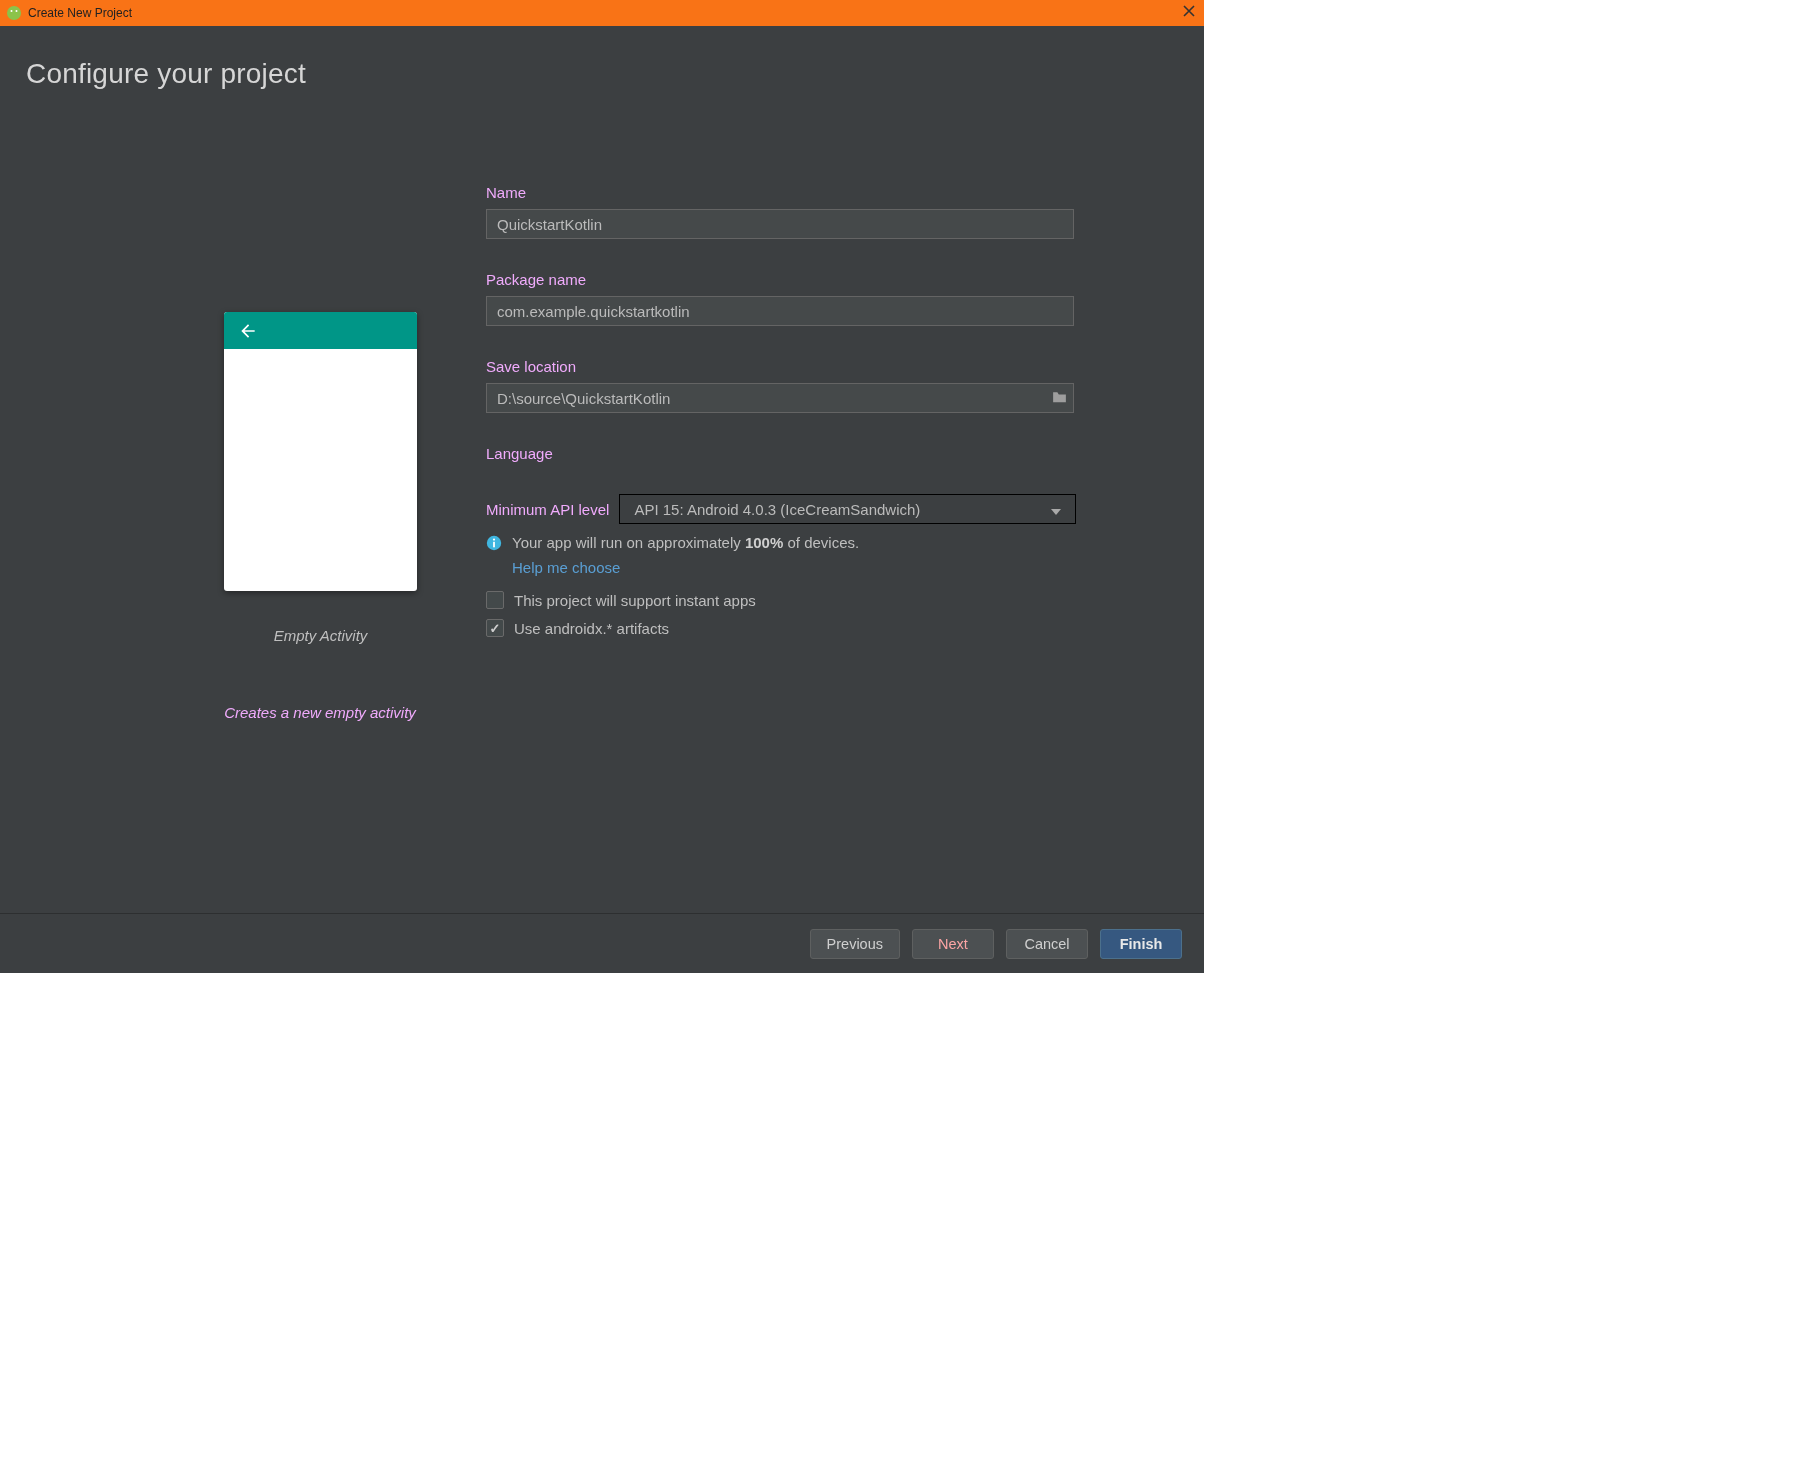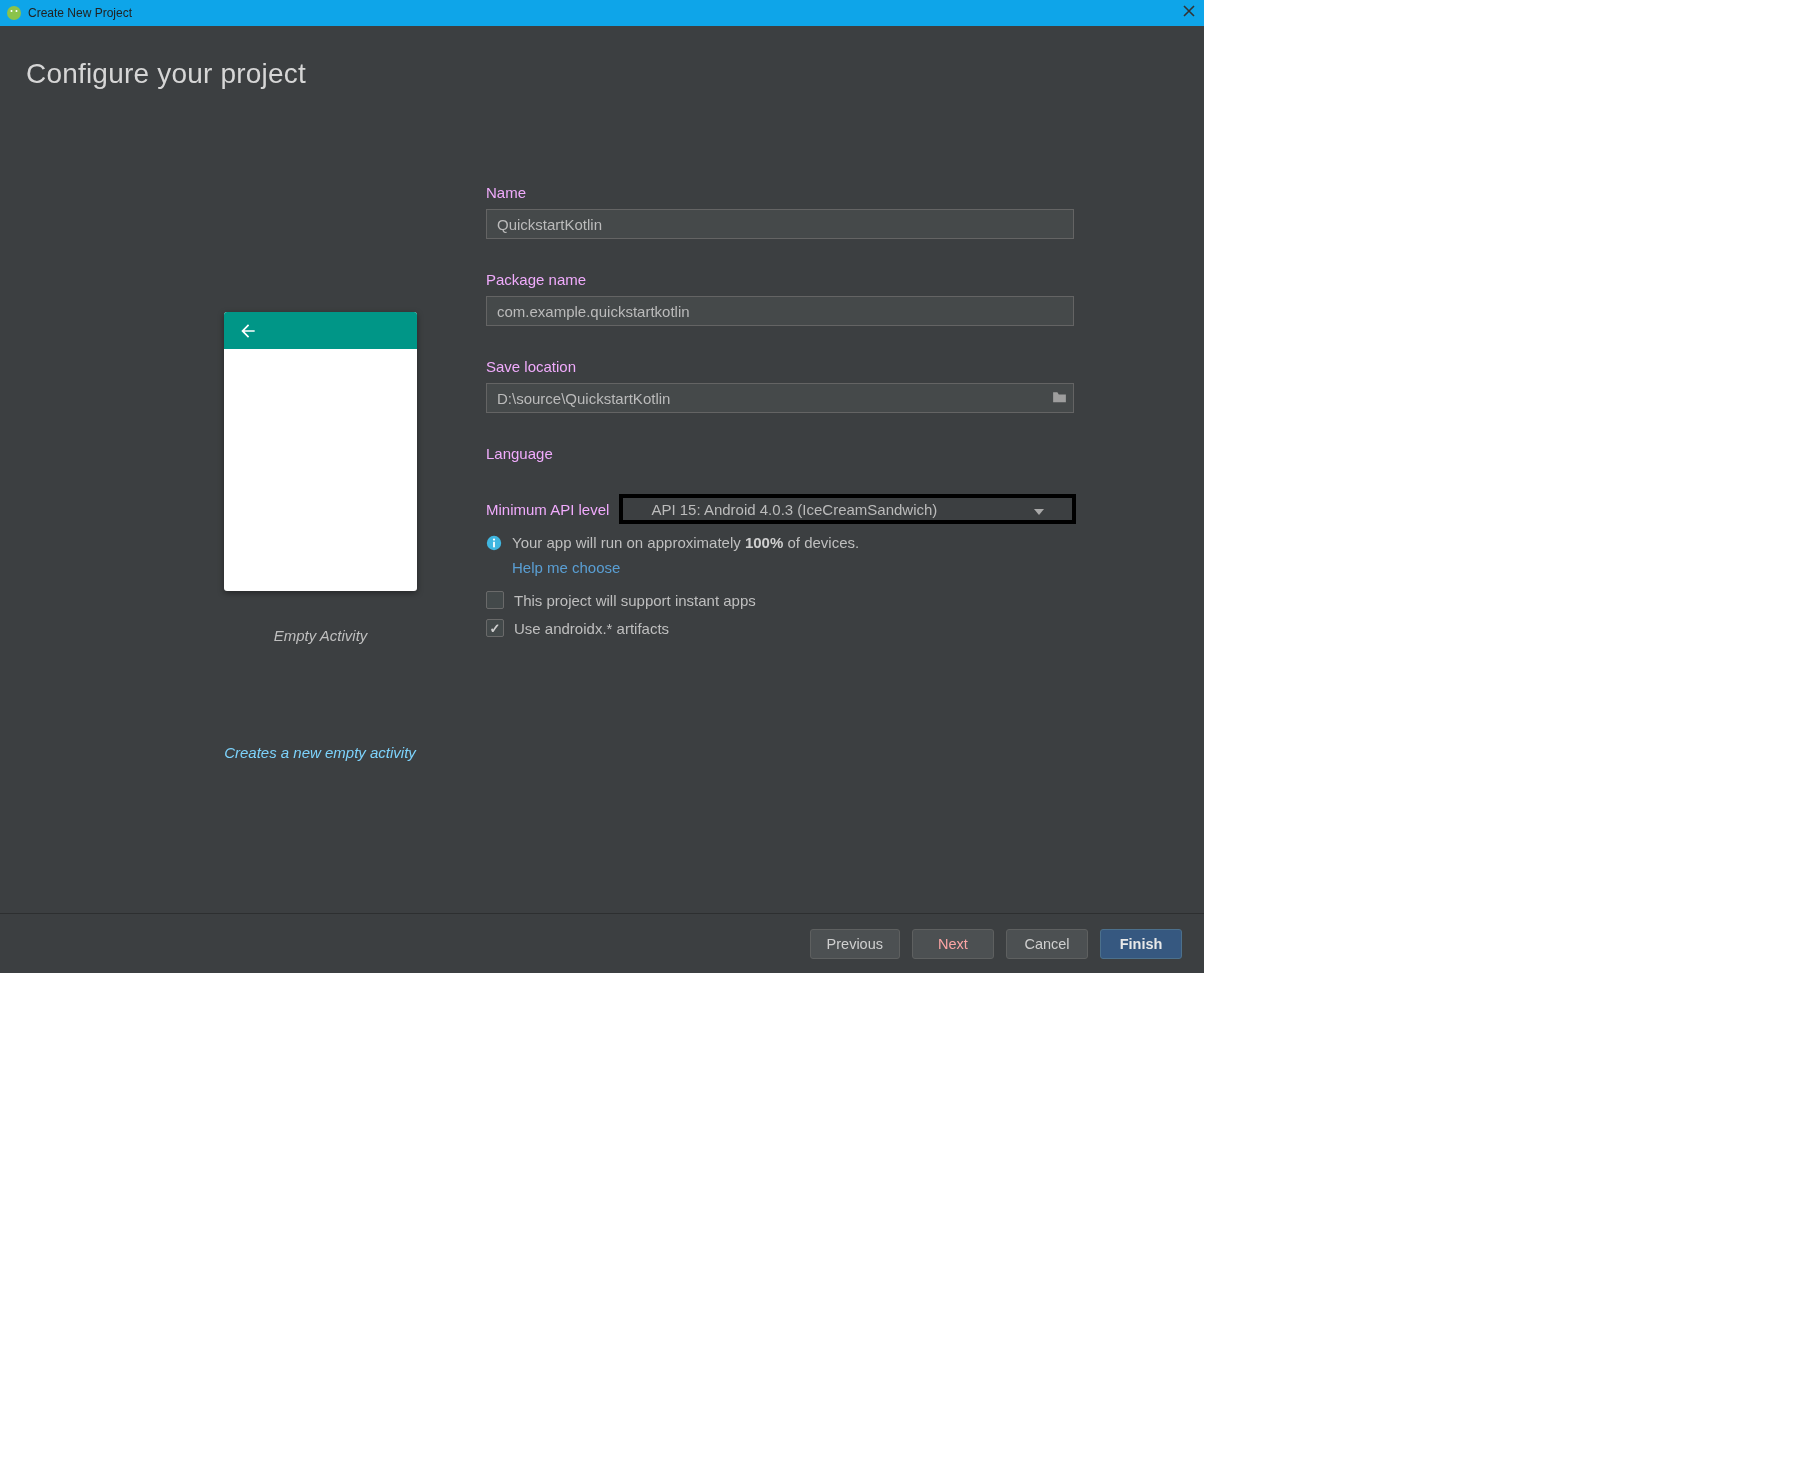--- a/index.html
+++ b/index.html
@@ -1,39 +1,39 @@
 <!DOCTYPE html>
 <html><head>
 <meta charset="utf-8">
 <style>
 * { margin:0; padding:0; box-sizing:border-box; }
 html,body { width:1204px; height:973px; font-family:"Segoe UI",Arial,sans-serif; overflow:hidden; background:#fff; }
 
-.titlebar { height:26px; background:#0ea5e9; display:flex; align-items:center; padding:0 6px; position:relative; }
+.titlebar { height:26px; background:#f97316; display:flex; align-items:center; padding:0 6px; position:relative; }
 .titlebar .app-icon { width:16px; height:16px; margin-right:6px; }
 .titlebar .title { font-size:12px; color:#222; }
 .titlebar .close { position:absolute; right:8px; top:4px; cursor:pointer; }
 
 .body { background:#3c3f41; height:887px; color:#bbbbbb; position:relative; }
 .heading { position:absolute; left:26px; top:32px; font-size:28px; color:#d6d6d6; font-weight:400; letter-spacing:0.2px; }
 
 .preview { position:absolute; left:224px; top:286px; width:193px;font-style:italic; }
 .phone { width:193px; height:279px; background:#fff; border-radius:3px; overflow:hidden; box-shadow:0 2px 6px rgba(0,0,0,0.4); }
 .phone .topbar { height:37px; background:#009687; display:flex; align-items:center; padding-left:14px; }
 .preview-label { text-align:center; margin-top:36px; font-size:15px; color:#bfbfbf; }
-.preview-desc { text-align:center; margin-top:100px; font-size:15px; color:#7dd3fc; width:260px; margin-left:-34px; }
+.preview-desc { text-align:center; margin-top:60px; font-size:15px; color:#f0abfc; width:260px; margin-left:-34px; }
 
 .form { position:absolute; left:486px; top:158px; width:590px; }
 .field-label { font-size:15px; color:#f0abfc; margin-bottom:8px; }
 .text-input { width:588px; height:30px; background:#45494a; border:1px solid #646464; color:#bbbbbb; font-size:15px; padding:0 10px; outline:none; }
 .text-input-save { position:relative; }
 .browse-icon { position:absolute; right:8px; top:6px; color:#8a8a8a; }
 .field-block { margin-bottom:32px; }
 
-.select { width:588px; height:33px; background:#3c3f41; border:4px solid #000000; color:#bbbbbb; font-size:15px; padding:0 28px; display:flex; align-items:center; justify-content:space-between; cursor:pointer; }
+.select { width:588px; height:33px; background:#3c3f41; border:1px solid #000000; color:#bbbbbb; font-size:15px; padding:0 14px; display:flex; align-items:center; justify-content:space-between; cursor:pointer; }
 .select.focused { border:2px solid #466d94; padding:0 9px; }
 .select .arrow { color:#a9a9a9; }
 
 .api-row { display:flex; align-items:center; gap:10px; margin-top:18px; margin-bottom:10px; }
 .api-row .field-label { margin-bottom:0; }
 .api-row .select { flex:1; width:auto; height:30px; }
 
 .info-row { display:flex; align-items:center; gap:10px; margin-top:10px; font-size:15px; }
 .info-row .info-icon { width:16px; height:16px; flex-shrink:0; }
 .info-row .text { color:#bfbfbf;text-align:right; }

